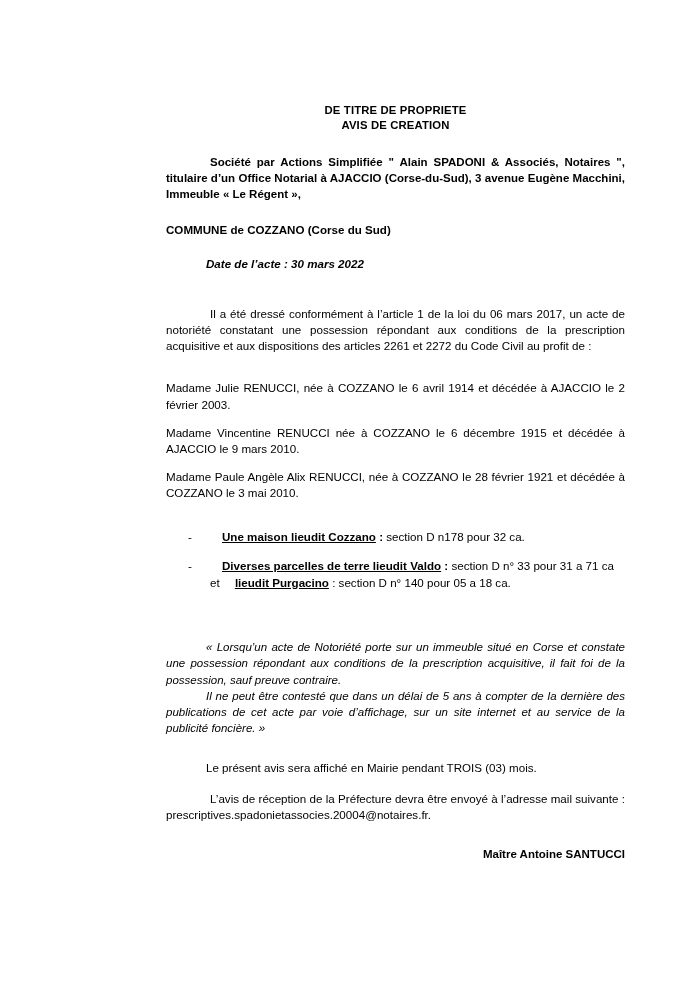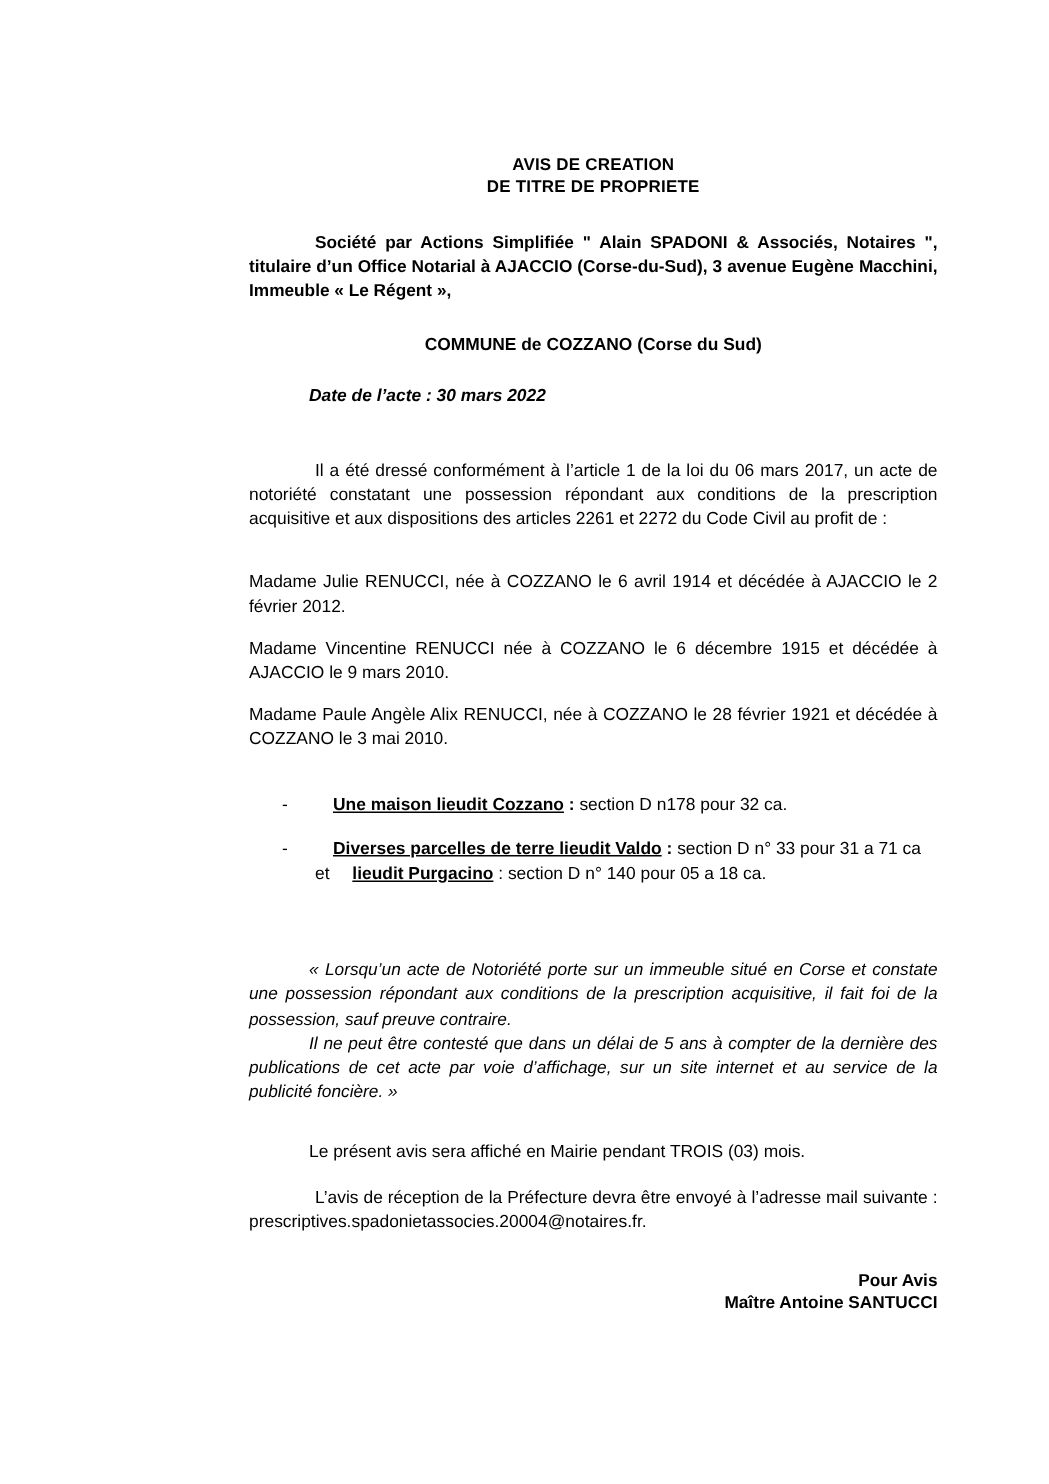--- a/index.html
+++ b/index.html
@@ -55,21 +55,20 @@
   .sp-28 { height: 28px; }
   .sp-34 { height: 34px; }
 
   .head-para {
     text-align: justify;
     font-weight: bold;
     font-size: 11.5px;
     line-height: 15.6px;
   }
   .commune {
-    text-align: center;
     font-weight: bold;
     font-size: 11.6px;
     line-height: 16px;
   }
   .date-line {
     font-weight: bold;
     font-size: 11.6px;
     line-height: 16px;
     padding-left: 40px;
     font-style: italic;
@@ -115,22 +114,22 @@
     line-height: 15.2px;
   }
 </style>
 </head>
 <body>
 
 <div class="page">
   <div class="content">
 
     <div class="title-block">
+      <div class="ctr">DE TITRE DE PROPRIETE</div>
       <div class="ctr">AVIS DE CREATION</div>
-      <div class="ctr">DE TITRE DE PROPRIETE</div>
     </div>
 
     <div class="sp-title-gap"></div>
 
     <div class="head-para indent">Société par Actions Simplifiée " Alain SPADONI &amp; Associés, Notaires ", titulaire d’un Office Notarial à AJACCIO (Corse-du-Sud), 3 avenue Eugène Macchini, Immeuble « Le Régent »,</div>
 
     <div class="sp-20"></div>
 
     <div class="commune">COMMUNE de COZZANO (Corse du Sud)</div>
 
@@ -141,21 +140,21 @@
     <div class="sp-20"></div>
 
 
     <div class="sp-14"></div>
 
     <div class="para indent">Il a été dressé conformément à l’article 1 de la loi du 06 mars 2017, un acte de notoriété constatant une possession répondant aux conditions de la prescription acquisitive et aux dispositions des articles 2261 et 2272 du Code Civil au profit de :</div>
 
     <div class="sp-14"></div>
 
     <div class="sp-12"></div>
-    <div class="para">Madame Julie RENUCCI, née à COZZANO le 6 avril 1914 et décédée à AJACCIO le 2 février 2012.</div>
+    <div class="para">Madame Julie RENUCCI, née à COZZANO le 6 avril 1914 et décédée à AJACCIO le 2 février 2003.</div>
     <div class="sp-12"></div>
     <div class="para">Madame Vincentine RENUCCI née à COZZANO le 6 décembre 1915 et décédée à AJACCIO le 9 mars 2010.</div>
     <div class="sp-12"></div>
     <div class="para">Madame Paule Angèle Alix RENUCCI, née à COZZANO le 28 février 1921 et décédée à COZZANO le 3 mai 2010.</div>
 
     <div class="sp-28"></div>
 
     <ul class="bullets">
       <li class="bullet-row">
         <span class="bullet-dash">-</span>
@@ -186,19 +185,18 @@
 
     <div class="para indent-sm">Le présent avis sera affiché en Mairie pendant TROIS (03) mois.</div>
 
     <div class="sp-14"></div>
 
     <div class="para indent">L’avis de réception de la Préfecture devra être envoyé à l’adresse mail suivante : prescriptives.spadonietassocies.20004@notaires.fr.</div>
 
     <div class="sp-24"></div>
 
     <div class="sign">
-      <div>Pour Avis</div>
       <div>Maître Antoine SANTUCCI</div>
 
     </div>
 
   </div>
 </div>
 
 </body></html>

